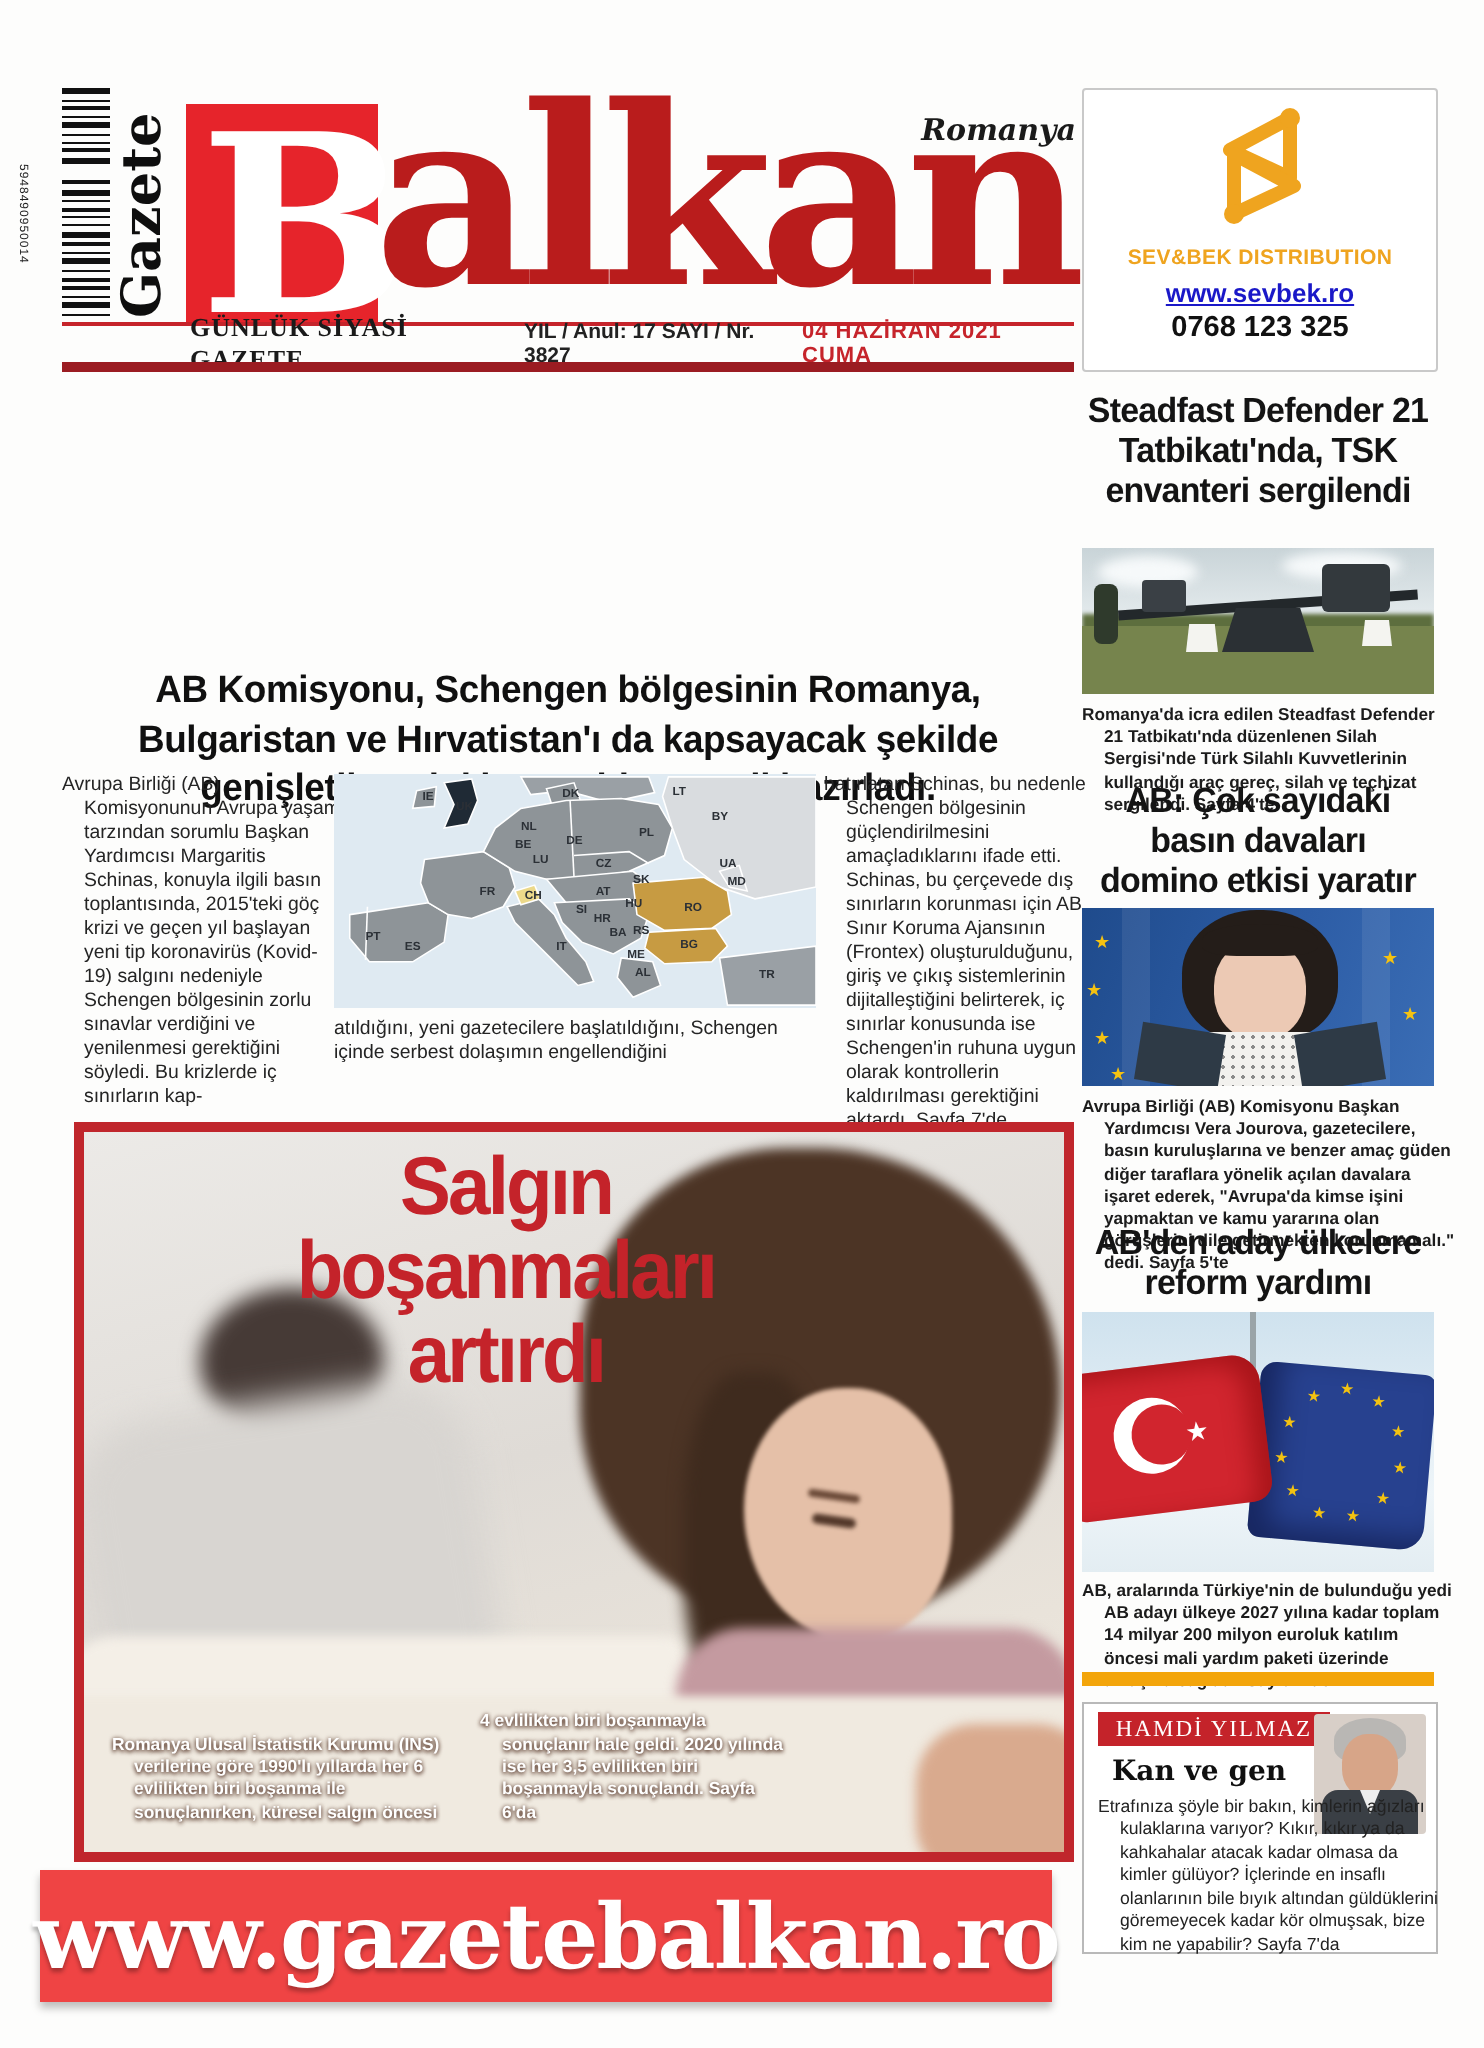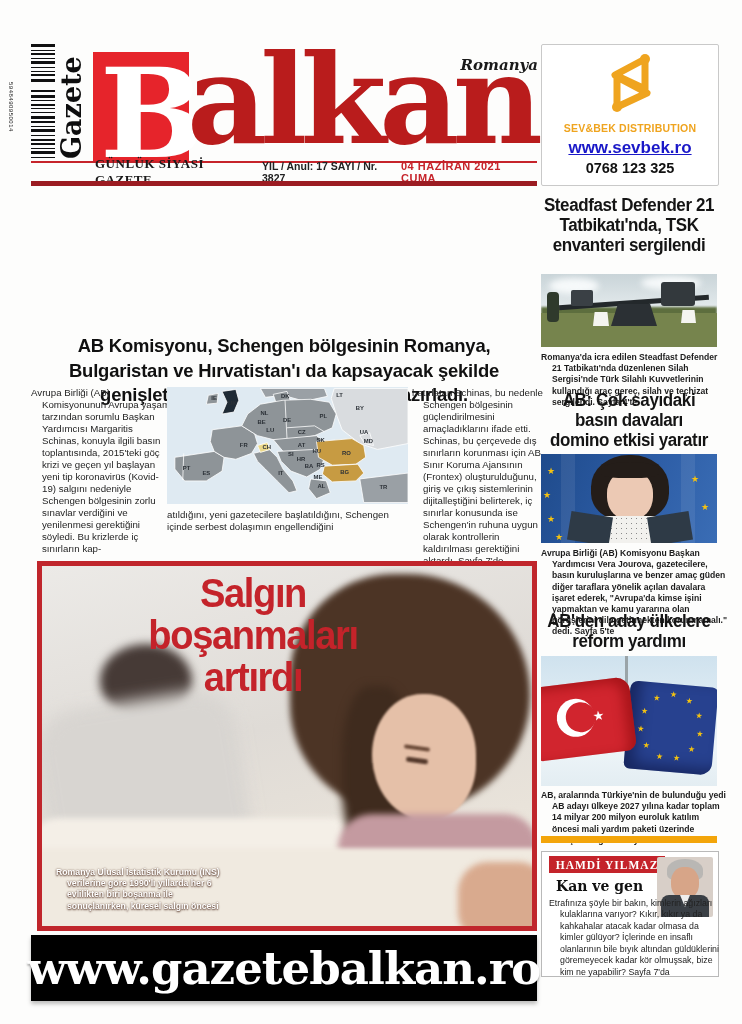--- a/index.html
+++ b/index.html
@@ -66,30 +66,30 @@
   .arm-skin{left:416px;top:296px;width:90px;height:80px;background:#d9aa8e;border-radius:30px;filter:blur(3px);}
   .feat-head{position:absolute;left:52px;top:6px;width:318px;text-align:center;color:#c4232a;}
   .feat-head .fl{font-weight:bold;font-size:41px;line-height:1.03;letter-spacing:-1.5px;
       transform:scaleX(.93);transform-origin:50% 50%;white-space:nowrap;}
   .feat-cap{position:absolute;bottom:14px;font-size:8.7px;font-weight:bold;line-height:1.3;color:#fff;
       text-shadow:0 1px 2px rgba(70,35,20,.95),0 0 2px rgba(70,35,20,.6);}
   .cap-l{left:14px;width:162px;}
   .cap-r{left:198px;width:142px;}
 
   
-  .webbar{position:absolute;left:31px;top:935px;width:506px;height:66px;background:#000000;
+  .webbar{position:absolute;left:20px;top:935px;width:506px;height:66px;background:#ef4444;
       display:flex;align-items:center;justify-content:center;box-shadow:0 3px 4px rgba(0,0,0,.25);}
   .webbar a{font-family:"DejaVu Serif","Liberation Serif",serif;font-weight:bold;font-size:45px;
       color:#fff;text-decoration:none;letter-spacing:-1px;text-shadow:0 2px 2px rgba(0,0,0,.3);}
 
   
   .sb{position:absolute;left:541px;width:176px;}
   .sev{top:44px;height:140px;border:1px solid #c9c9c9;border-radius:2px;text-align:center;background:#fff;}
   .sev-name{color:#efa41f;font-weight:bold;font-size:10.5px;letter-spacing:.2px;margin-top:1px;}
-  .sev-web{display:block;color:#1a18c8;font-weight:bold;font-size:17px;margin-top:4px;}
+  .sev-web{display:block;color:#1a18c8;font-weight:bold;font-size:13px;margin-top:4px;}
   .sev-phone{font-weight:bold;font-size:14.5px;margin-top:2px;color:#111;}
   .sb-head{text-align:center;font-weight:bold;letter-spacing:-.4px;color:#141414;
       font-size:17.5px;line-height:1.13;transform:scaleX(.97);transform-origin:50% 0;}
   .sb-cap{font-size:8.6px;font-weight:bold;line-height:1.3;color:#1c1c1c;}
   .sb-photo{position:relative;overflow:hidden;width:176px;}
 
   
   .mil{top:274px;height:73px;background:linear-gradient(#c9d4d8 0%,#e8eef0 55%,#dfe6e2 60%);}
   .mil .cloud{position:absolute;background:#f6f9fa;border-radius:50%;filter:blur(3px);}
   .mil .grass{position:absolute;left:0;bottom:0;width:100%;height:34px;background:#76844d;}
@@ -123,21 +123,21 @@
   .tr-flag .c2{position:absolute;left:33px;top:20px;width:30px;height:30px;background:#d1252e;border-radius:50%;}
   .tr-flag .st{position:absolute;left:60px;top:28px;color:#fff;font-size:13px;}
   .eu-flag{position:absolute;left:86px;top:28px;width:88px;height:88px;background:#27418f;
       border-radius:8px 6px 12px 6px;transform:rotate(5deg);box-shadow:inset 10px -6px 14px rgba(0,0,30,.4);}
   .eu-flag .star{position:absolute;color:#f3c211;font-size:8px;}
   .gold-bar{top:836px;height:7px;background:#f3a50a;}
 
   
   .hamdi{top:851px;height:124px;border:1px solid #b9b9b9;background:#fff;padding:0;}
   .hamdi-tab{position:absolute;left:7px;top:4px;width:116px;height:17px;background:#c4232a;color:#fff;
-      font-family:"Liberation Serif",serif;font-weight:bold;font-size:11.5px;letter-spacing:1px;
+      font-family:"Liberation Serif",serif;font-weight:normal;font-size:11.5px;letter-spacing:1px;
       display:flex;align-items:center;justify-content:center;}
   .hamdi-photo{position:absolute;right:5px;top:5px;width:56px;height:60px;background:#d8cfc8;overflow:hidden;border-radius:2px;}
   .hamdi-photo .hair{position:absolute;left:10px;top:2px;width:36px;height:22px;background:#b9b7b4;border-radius:50% 50% 30% 30%;}
   .hamdi-photo .face{position:absolute;left:14px;top:10px;width:28px;height:32px;background:#d7a588;border-radius:45%;}
   .hamdi-photo .suit{position:absolute;left:4px;top:38px;width:48px;height:22px;background:#3a3f45;border-radius:8px 8px 0 0;}
   .hamdi-photo .shirt{position:absolute;left:23px;top:38px;width:10px;height:12px;background:#eee;clip-path:polygon(0 0,100% 0,50% 100%);}
   .hamdi-title{position:absolute;left:14px;top:26px;font-family:"DejaVu Serif","Liberation Serif",serif;
       font-weight:bold;font-size:14px;color:#101010;}
   .hamdi-body{position:absolute;left:7px;top:46px;width:162px;font-size:8.8px;line-height:1.3;color:#222;}
 
@@ -269,20 +269,21 @@
     <div class="ph eye"></div>
     <div class="ph pink-top"></div>
     <div class="ph couch"></div>
     <div class="ph arm-skin"></div>
     <div class="feat-head">
       <div class="fl">Salgın</div>
       <div class="fl">boşanmaları</div>
       <div class="fl">artırdı</div>
     </div>
     <div class="feat-cap cap-l hang">Romanya Ulusal İstatistik Kurumu (INS) verilerine göre 1990'lı yıllarda her 6 evlilikten biri boşanma ile sonuçlanırken, küresel salgın öncesi</div>
+    <div class="feat-cap cap-r hang">4 evlilikten biri boşanmayla sonuçlanır hale geldi. 2020 yılında ise her 3,5 evlilikten biri boşanmayla sonuçlandı. Sayfa 6'da</div>
   </div>
 
   <div class="webbar">
     <a href="#">www.gazetebalkan.ro</a>
   </div>
 
   <div class="sb sev" style="position:absolute;">
     <svg width="74" height="68" viewBox="0 0 74 68" style="margin-top:4px;">
       <g fill="none" stroke="#efa41f" stroke-width="7" stroke-linejoin="round" stroke-linecap="round">
         <path d="M52,10 L22,26 L52,40 Z"></path>

